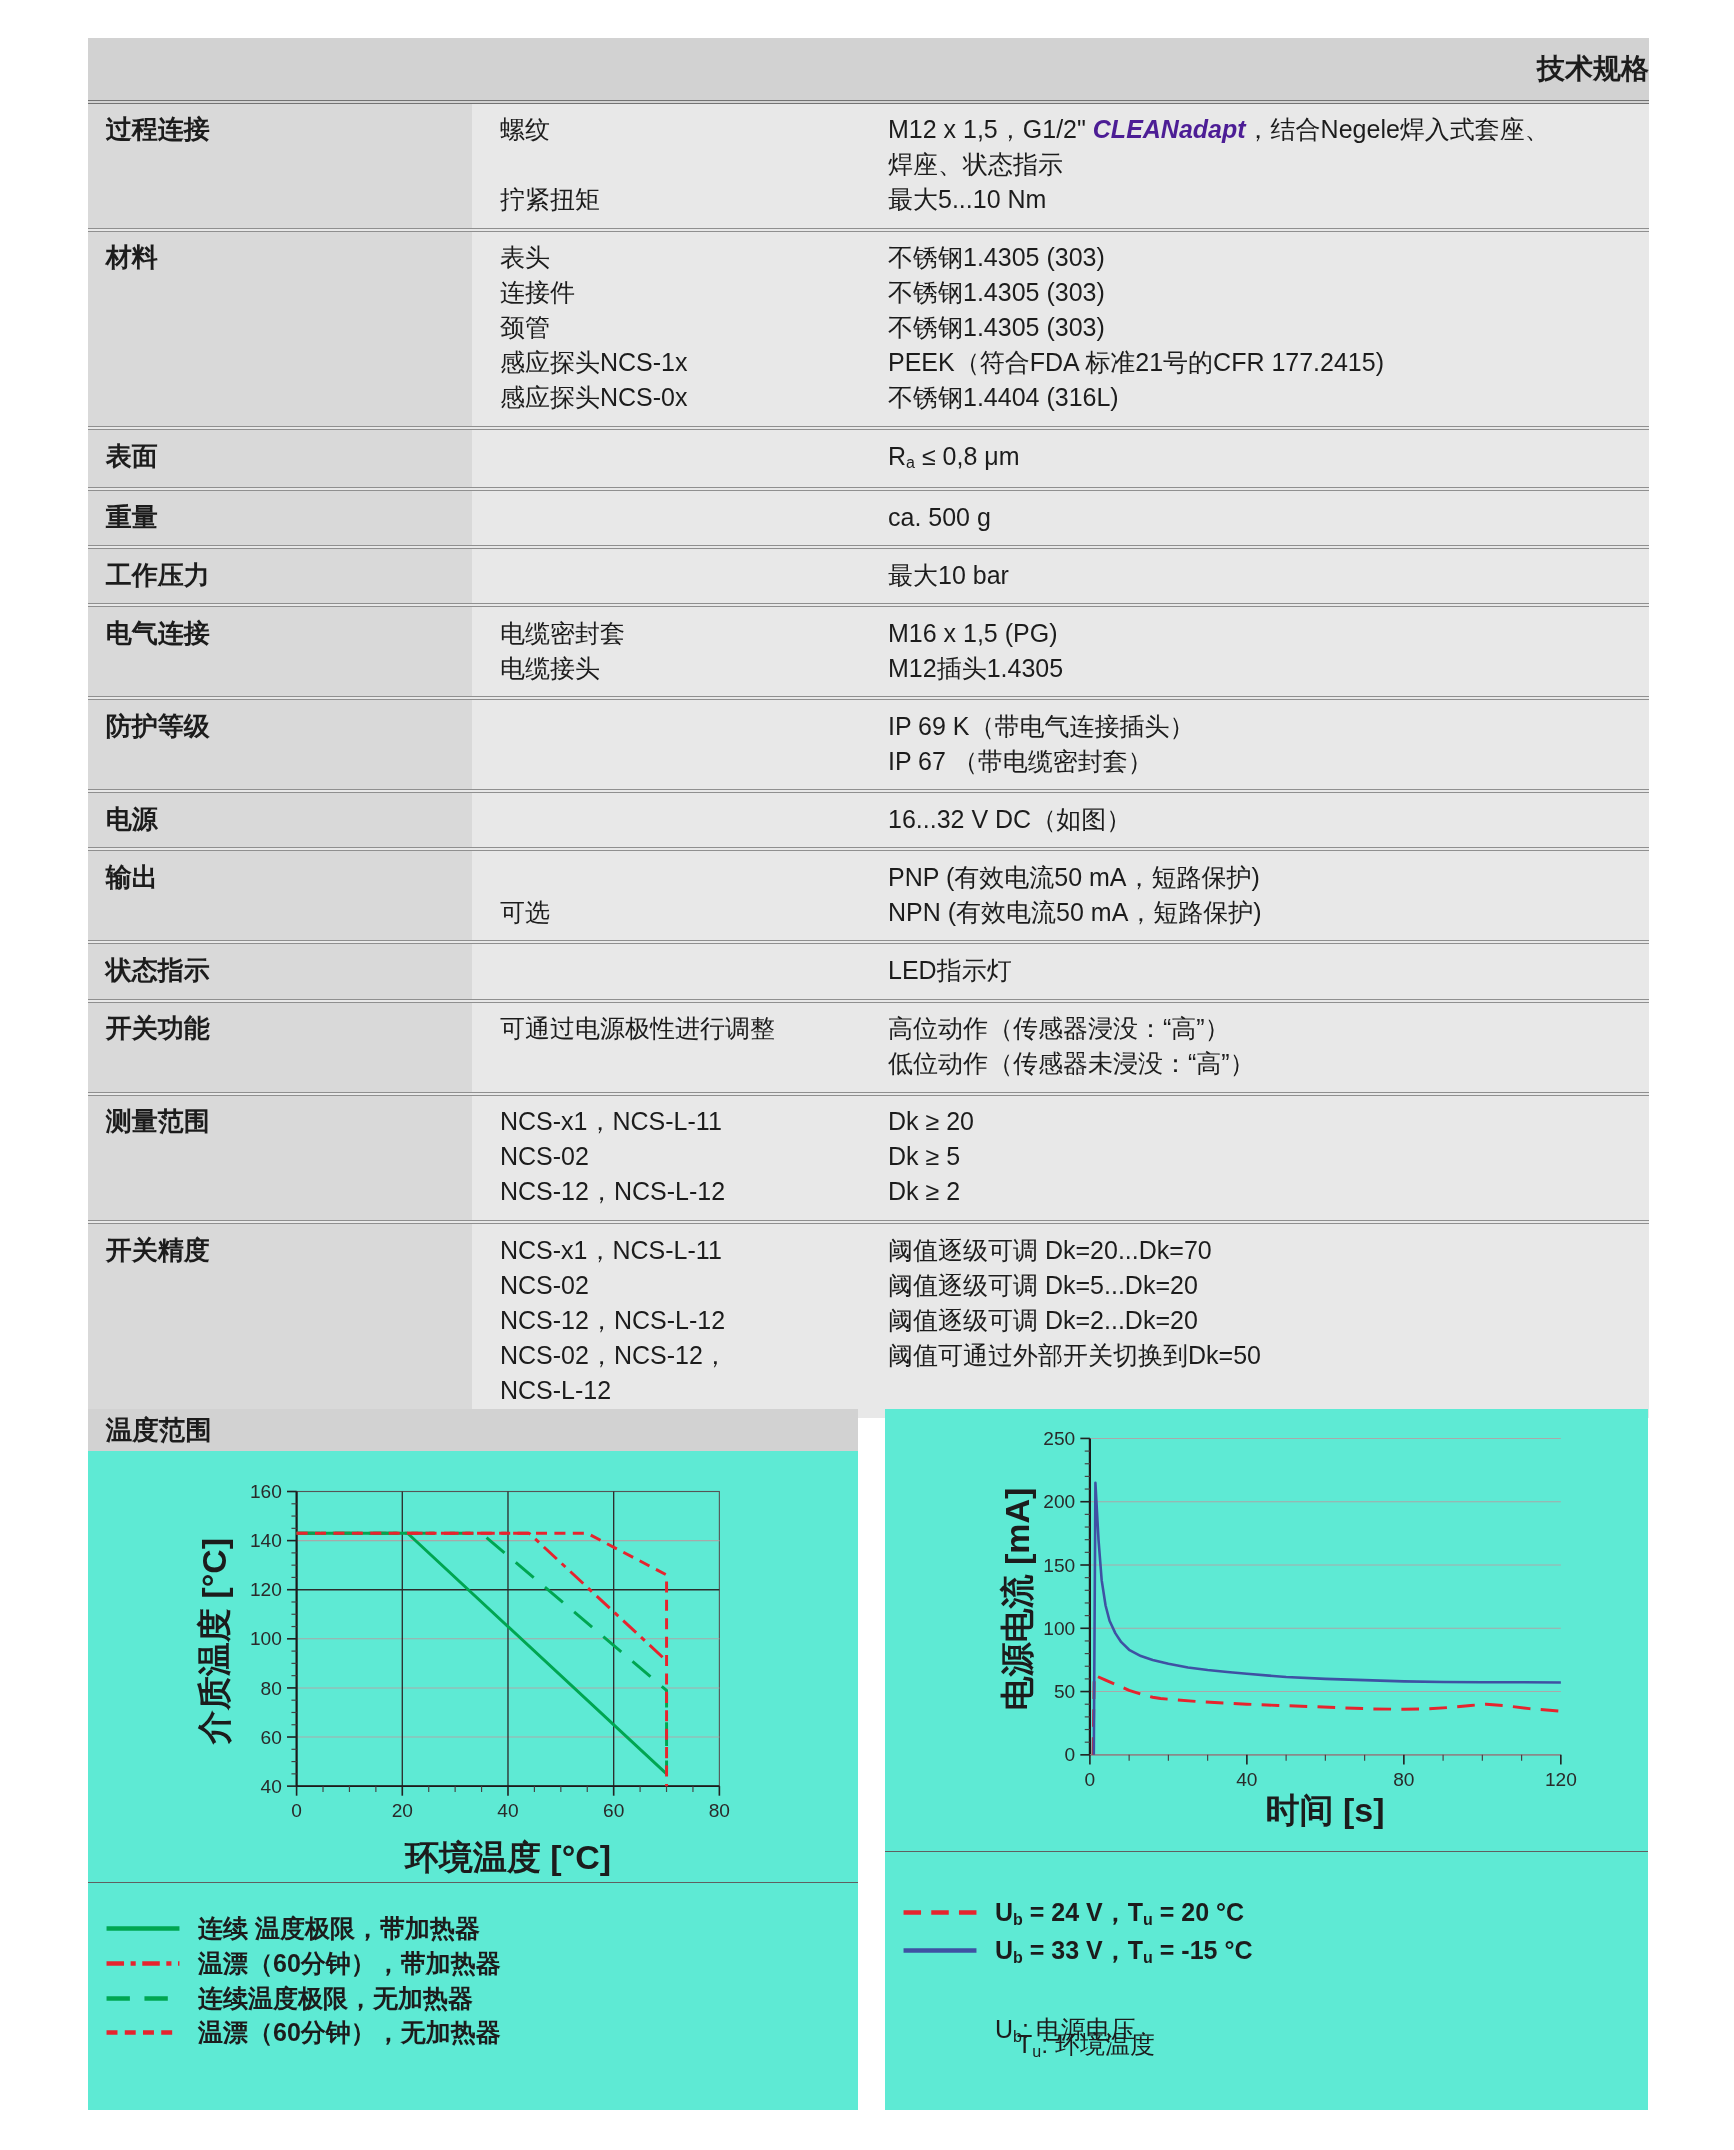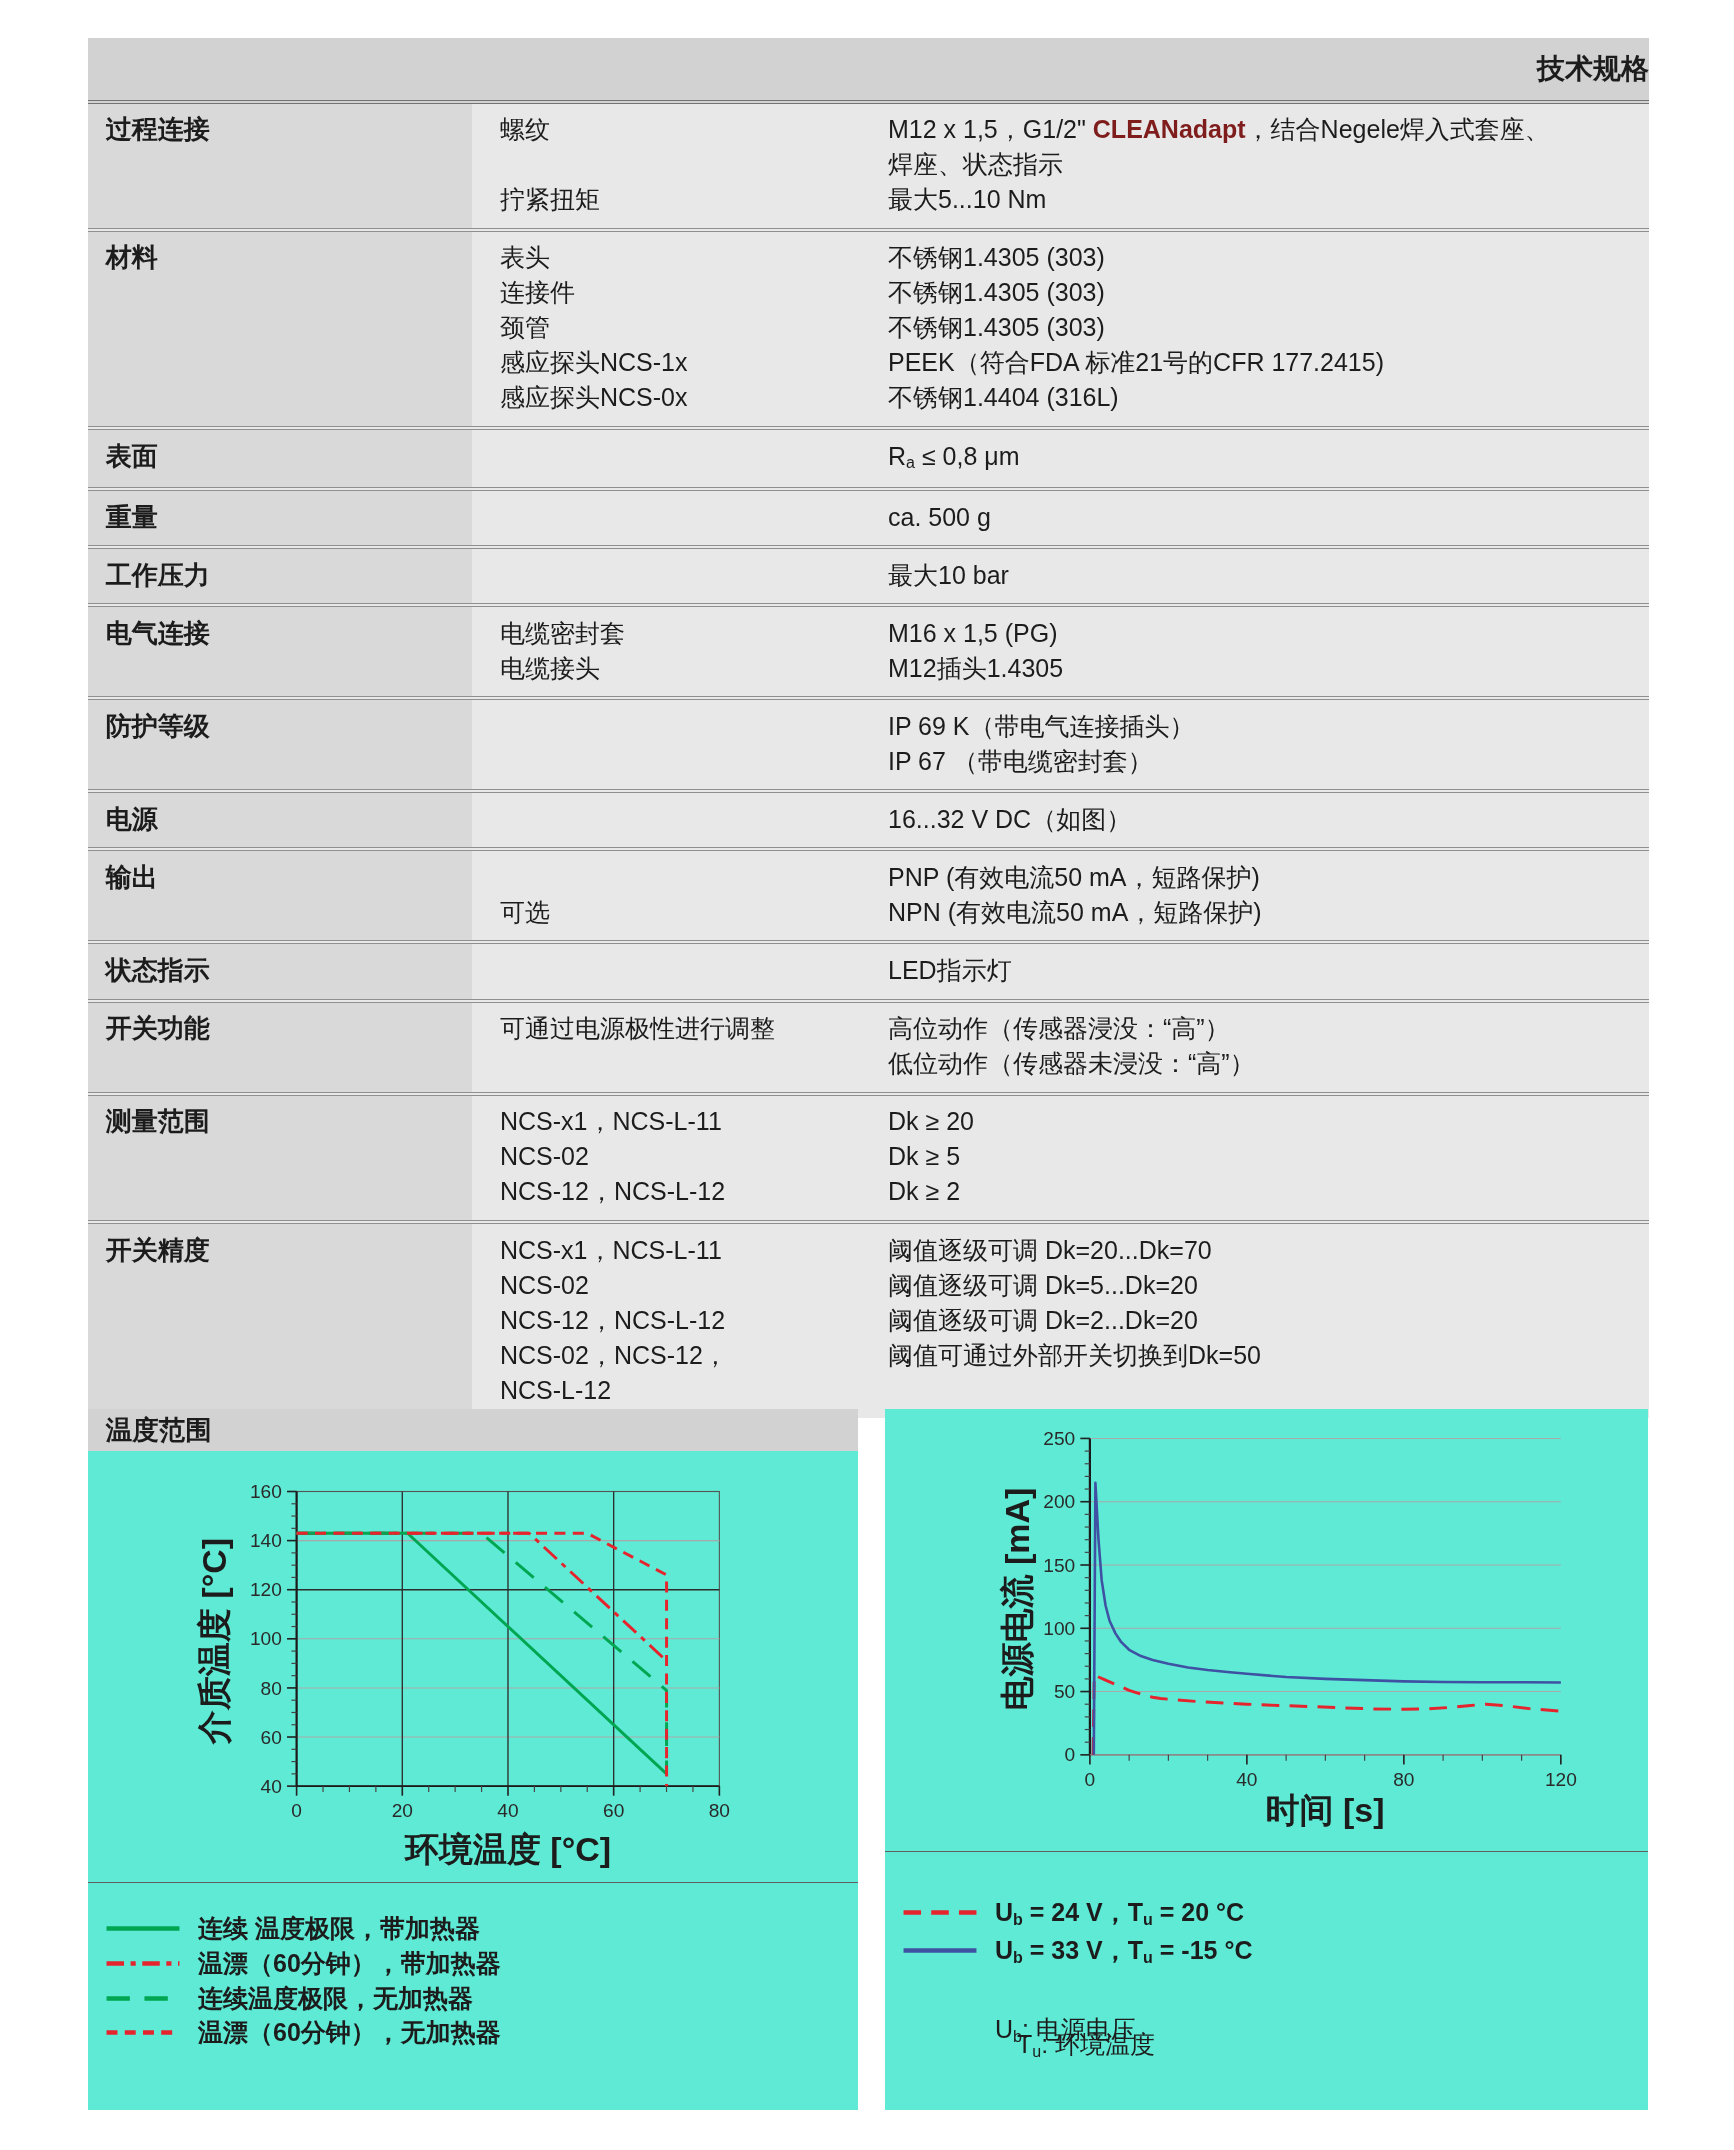--- a/index.html
+++ b/index.html
@@ -48,21 +48,21 @@
       <div class="trow">
         <div class="c1">
           <div class="line">过程连接</div>
         </div>
         <div class="c2">
           <div class="line">螺纹</div>
           <div class="line">&nbsp;</div>
           <div class="line">拧紧扭矩</div>
         </div>
         <div class="c3">
-          <div class="line"><span>M12 x 1,5，G1/2" </span><span style="color: #7f1d1d; font-weight: bold;">CLEANadapt</span><span>，结合Negele焊入式套座、</span></div>
+          <div class="line"><span>M12 x 1,5，G1/2" </span><span style="color: #4c1d95; font-weight: bold; font-style: italic;">CLEANadapt</span><span>，结合Negele焊入式套座、</span></div>
           <div class="line">焊座、状态指示</div>
           <div class="line">最大5...10 Nm</div>
         </div>
       </div>
       <div class="trow">
         <div class="c1">
           <div class="line">材料</div>
         </div>
         <div class="c2">
           <div class="line">表头</div>
@@ -276,21 +276,21 @@
         <line x1="270" y1="121.66666666666666" x2="283" y2="121.66666666666666" stroke="#222" stroke-width="2.2"></line>
         <text x="263" y="130.66666666666666" text-anchor="end" class="tick-label">140</text>
         <line x1="270" y1="55" x2="283" y2="55" stroke="#222" stroke-width="2.2"></line>
         <text x="263" y="64" text-anchor="end" class="tick-label">160</text>
         <polyline points="283.0,111.7 534.1,111.7 785.3,325.0 785.3,431.7" fill="none" stroke="#00A651" stroke-width="4" stroke-linejoin="round" stroke-dasharray="32 20"></polyline>
         <polyline points="283.0,111.7 598.7,111.7 785.3,285.0" fill="none" stroke="#E6242E" stroke-width="4" stroke-linejoin="round" stroke-dasharray="24 9 7 9"></polyline>
         <polyline points="283.0,111.7 433.7,111.7 785.3,438.3" fill="none" stroke="#00A651" stroke-width="4" stroke-linejoin="round"></polyline>
         <polyline points="283.0,111.7 677.6,111.7 785.3,168.3 785.3,455.0" fill="none" stroke="#E6242E" stroke-width="4" stroke-linejoin="round" stroke-dasharray="15 10"></polyline>
       </svg>
     <div class="y-title" style="left:-131px;top:167px;width:516px;">介质温度 [°C]</div>
-    <div class="x-title" style="left:199px;top:376px;">环境温度 [°C]</div>
+    <div class="x-title" style="left:199px;top:384px;">环境温度 [°C]</div>
     <div class="sep" style="top:431px;"></div>
     <div class="legend" id="legend0">
         <div class="legend-item" style="top: 460px;">
           <div class="sample"><svg width="74" height="35" viewBox="0 0 100 48">
               <line x1="0" y1="24" x2="100" y2="24" stroke="#00A651" stroke-width="6"></line>
             </svg></div>
           <div class="lab">连续 温度极限，带加热器</div>
         </div>
         <div class="legend-item" style="top: 495px;">
           <div class="sample"><svg width="74" height="35" viewBox="0 0 100 48">

